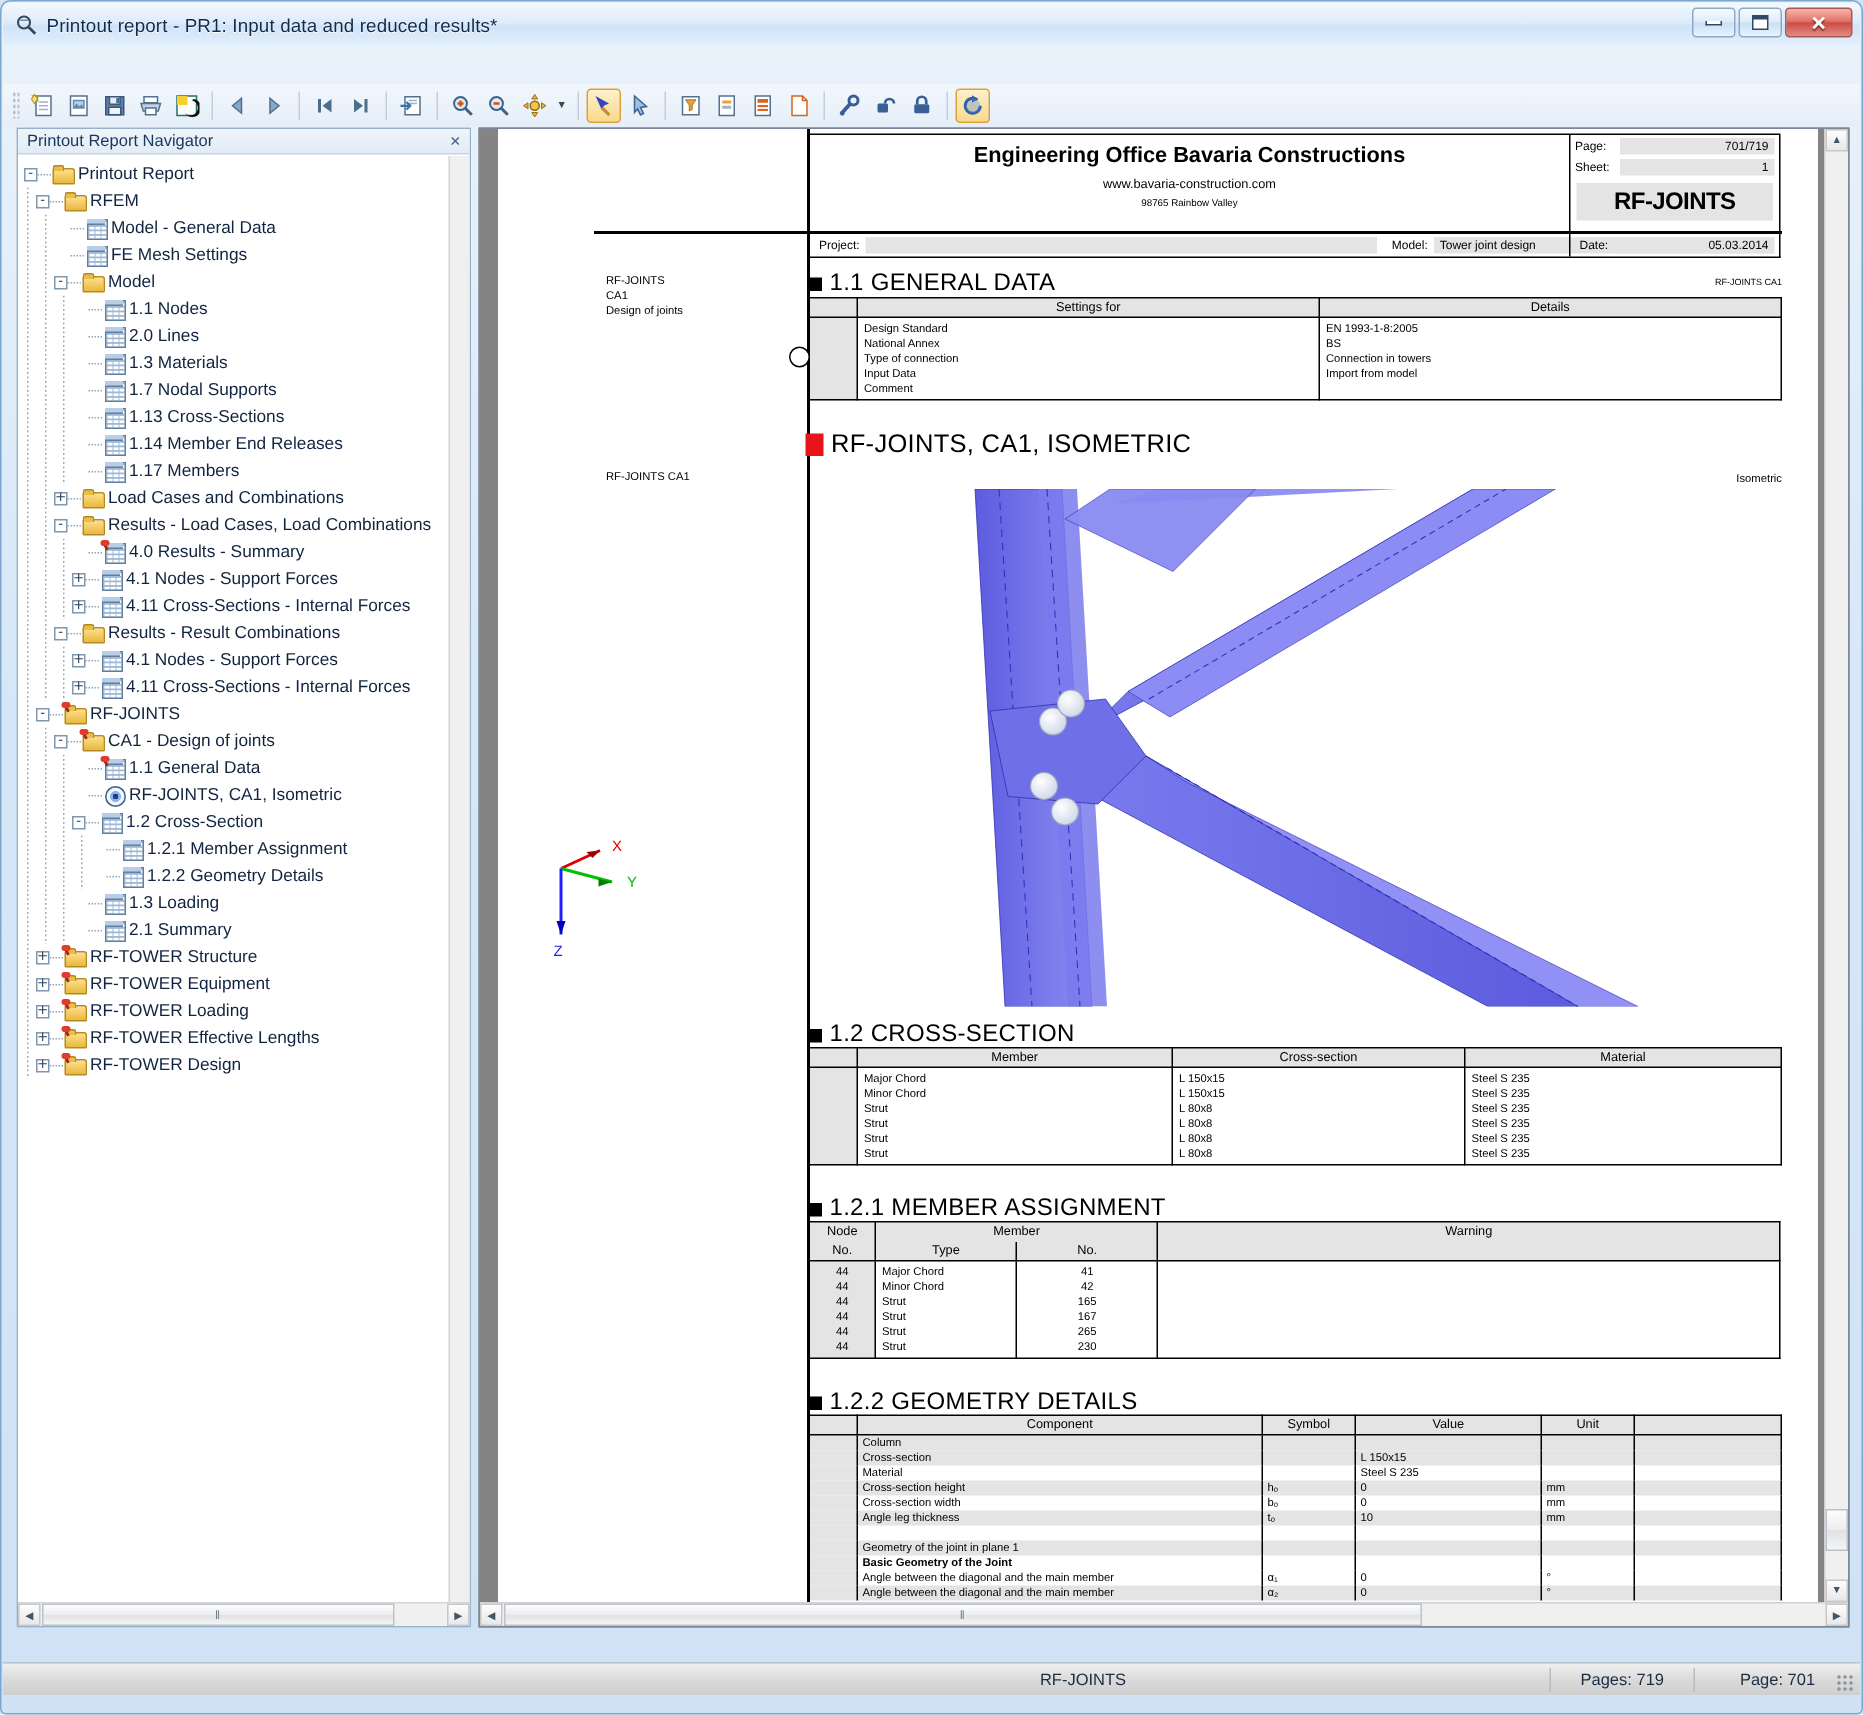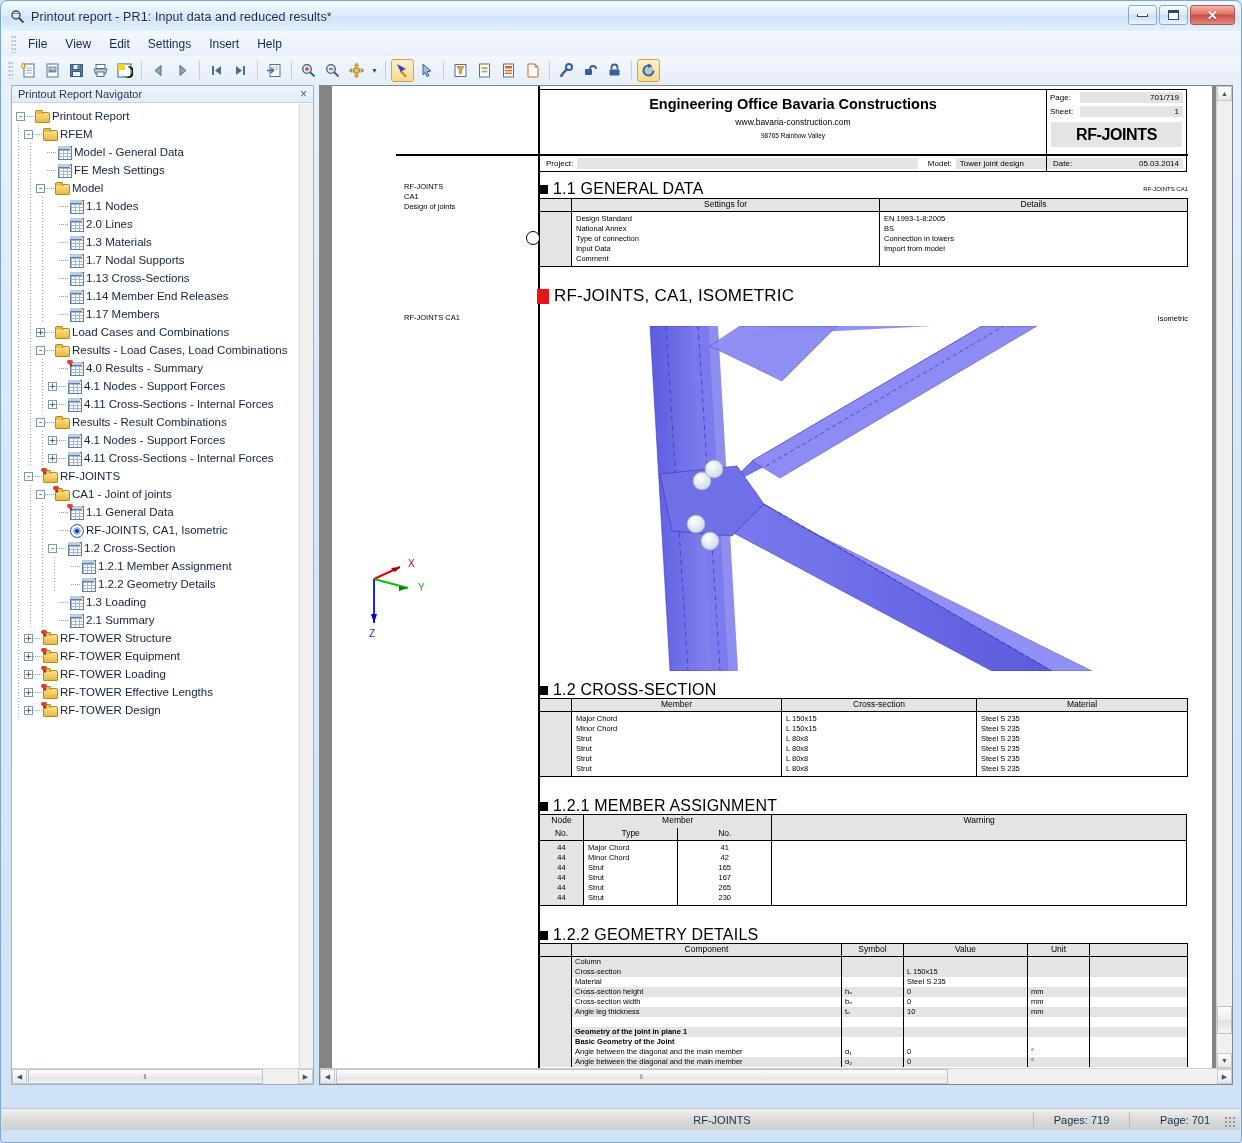--- a/index.html
+++ b/index.html
@@ -225,29 +225,20 @@
         </div>
       <div class="wbtn">
           <span class="max-g"></span>
         </div>
       <div class="wbtn close">
           <span class="g">✕</span>
         </div>
     </div>
   </div>
 
-  <div id="menubar">
-    <span class="grip"></span>
-    <div class="mi">File</div>
-    <div class="mi">View</div>
-    <div class="mi">Edit</div>
-    <div class="mi">Settings</div>
-    <div class="mi">Insert</div>
-    <div class="mi">Help</div>
-  </div>
 
   <div id="toolbar">
     <span class="grip"></span>
 
     <div class="tbtn">
       <svg width="17" height="17" viewBox="0 0 17 17">
         <rect x="4" y="2" width="10" height="13" fill="#fff" stroke="#54718f"></rect>
         <line x1="6" y1="6" x2="12" y2="6" stroke="#9fb3c7"></line>
           <line x1="6" y1="8.5" x2="12" y2="8.5" stroke="#9fb3c7"></line>
         <line x1="6" y1="11" x2="12" y2="11" stroke="#9fb3c7"></line>
@@ -619,21 +610,21 @@
         </div>
         <div class="row">
           <span class="vline" style="height: 18px; margin-left: 6px;"></span>
           <span class="vline" style="height: 18px; margin-left: 11px;"></span>
           <span class="ind" style="width: 5px;"></span>
           <span class="pm">-</span>
           <span class="dots"></span>
           <span class="ic folder">
             <span class="pin"></span>
           </span>
-          <span class="lbl">CA1 - Joint of joints</span>
+          <span class="lbl">CA1 - Design of joints</span>
         </div>
         <div class="row">
           <span class="vline" style="height: 18px; margin-left: 6px;"></span>
           <span class="vline" style="height: 18px; margin-left: 11px;"></span>
           <span class="vline" style="height: 18px; margin-left: 11px;"></span>
           <span class="ind" style="width: 5px;"></span>
           <span class="ind" style="width: 11px;"></span>
           <span class="dots"></span>
           <span class="ic table">
             <span class="pin"></span>
@@ -1073,21 +1064,21 @@
               <tr>
                 <td class="idx" style="border-top: none; border-bottom: none;"></td>
                 <td class="cell" style="border-top: none; border-bottom: none; height: 10px; line-height: 10px;">&nbsp;</td>
                 <td class="cell" style="border-top: none; border-bottom: none; height: 10px; line-height: 10px;">&nbsp;</td>
                 <td class="cell" style="border-top: none; border-bottom: none; height: 10px; line-height: 10px;">&nbsp;</td>
                 <td class="cell" style="border-top: none; border-bottom: none; height: 10px; line-height: 10px;">&nbsp;</td>
                 <td class="cell" style="border-top: none; border-bottom: none; height: 10px; line-height: 10px;">&nbsp;</td>
               </tr>
               <tr>
                 <td class="idx" style="border-top: none; border-bottom: none;"></td>
-                <td class="cell g" style="border-top: none; border-bottom: none; height: 10px; line-height: 10px; font-weight: bold;">Geometry of the joint in plane 1</td>
+                <td class="cell g" style="border-top: none; border-bottom: none; height: 10px; line-height: 10px; font-weight: normal;">Geometry of the joint in plane 1</td>
                 <td class="cell g" style="border-top: none; border-bottom: none; height: 10px; line-height: 10px; font-weight: bold;">&nbsp;</td>
                 <td class="cell g" style="border-top: none; border-bottom: none; height: 10px; line-height: 10px; font-weight: bold;">&nbsp;</td>
                 <td class="cell g" style="border-top: none; border-bottom: none; height: 10px; line-height: 10px; font-weight: bold;">&nbsp;</td>
                 <td class="cell g" style="border-top: none; border-bottom: none; height: 10px; line-height: 10px; font-weight: bold;">&nbsp;</td>
               </tr>
               <tr>
                 <td class="idx" style="border-top: none; border-bottom: none;"></td>
                 <td class="cell" style="border-top: none; border-bottom: none; height: 10px; line-height: 10px; font-weight: bold;">Basic Geometry of the Joint</td>
                 <td class="cell" style="border-top: none; border-bottom: none; height: 10px; line-height: 10px; font-weight: bold;">&nbsp;</td>
                 <td class="cell" style="border-top: none; border-bottom: none; height: 10px; line-height: 10px; font-weight: bold;">&nbsp;</td>

